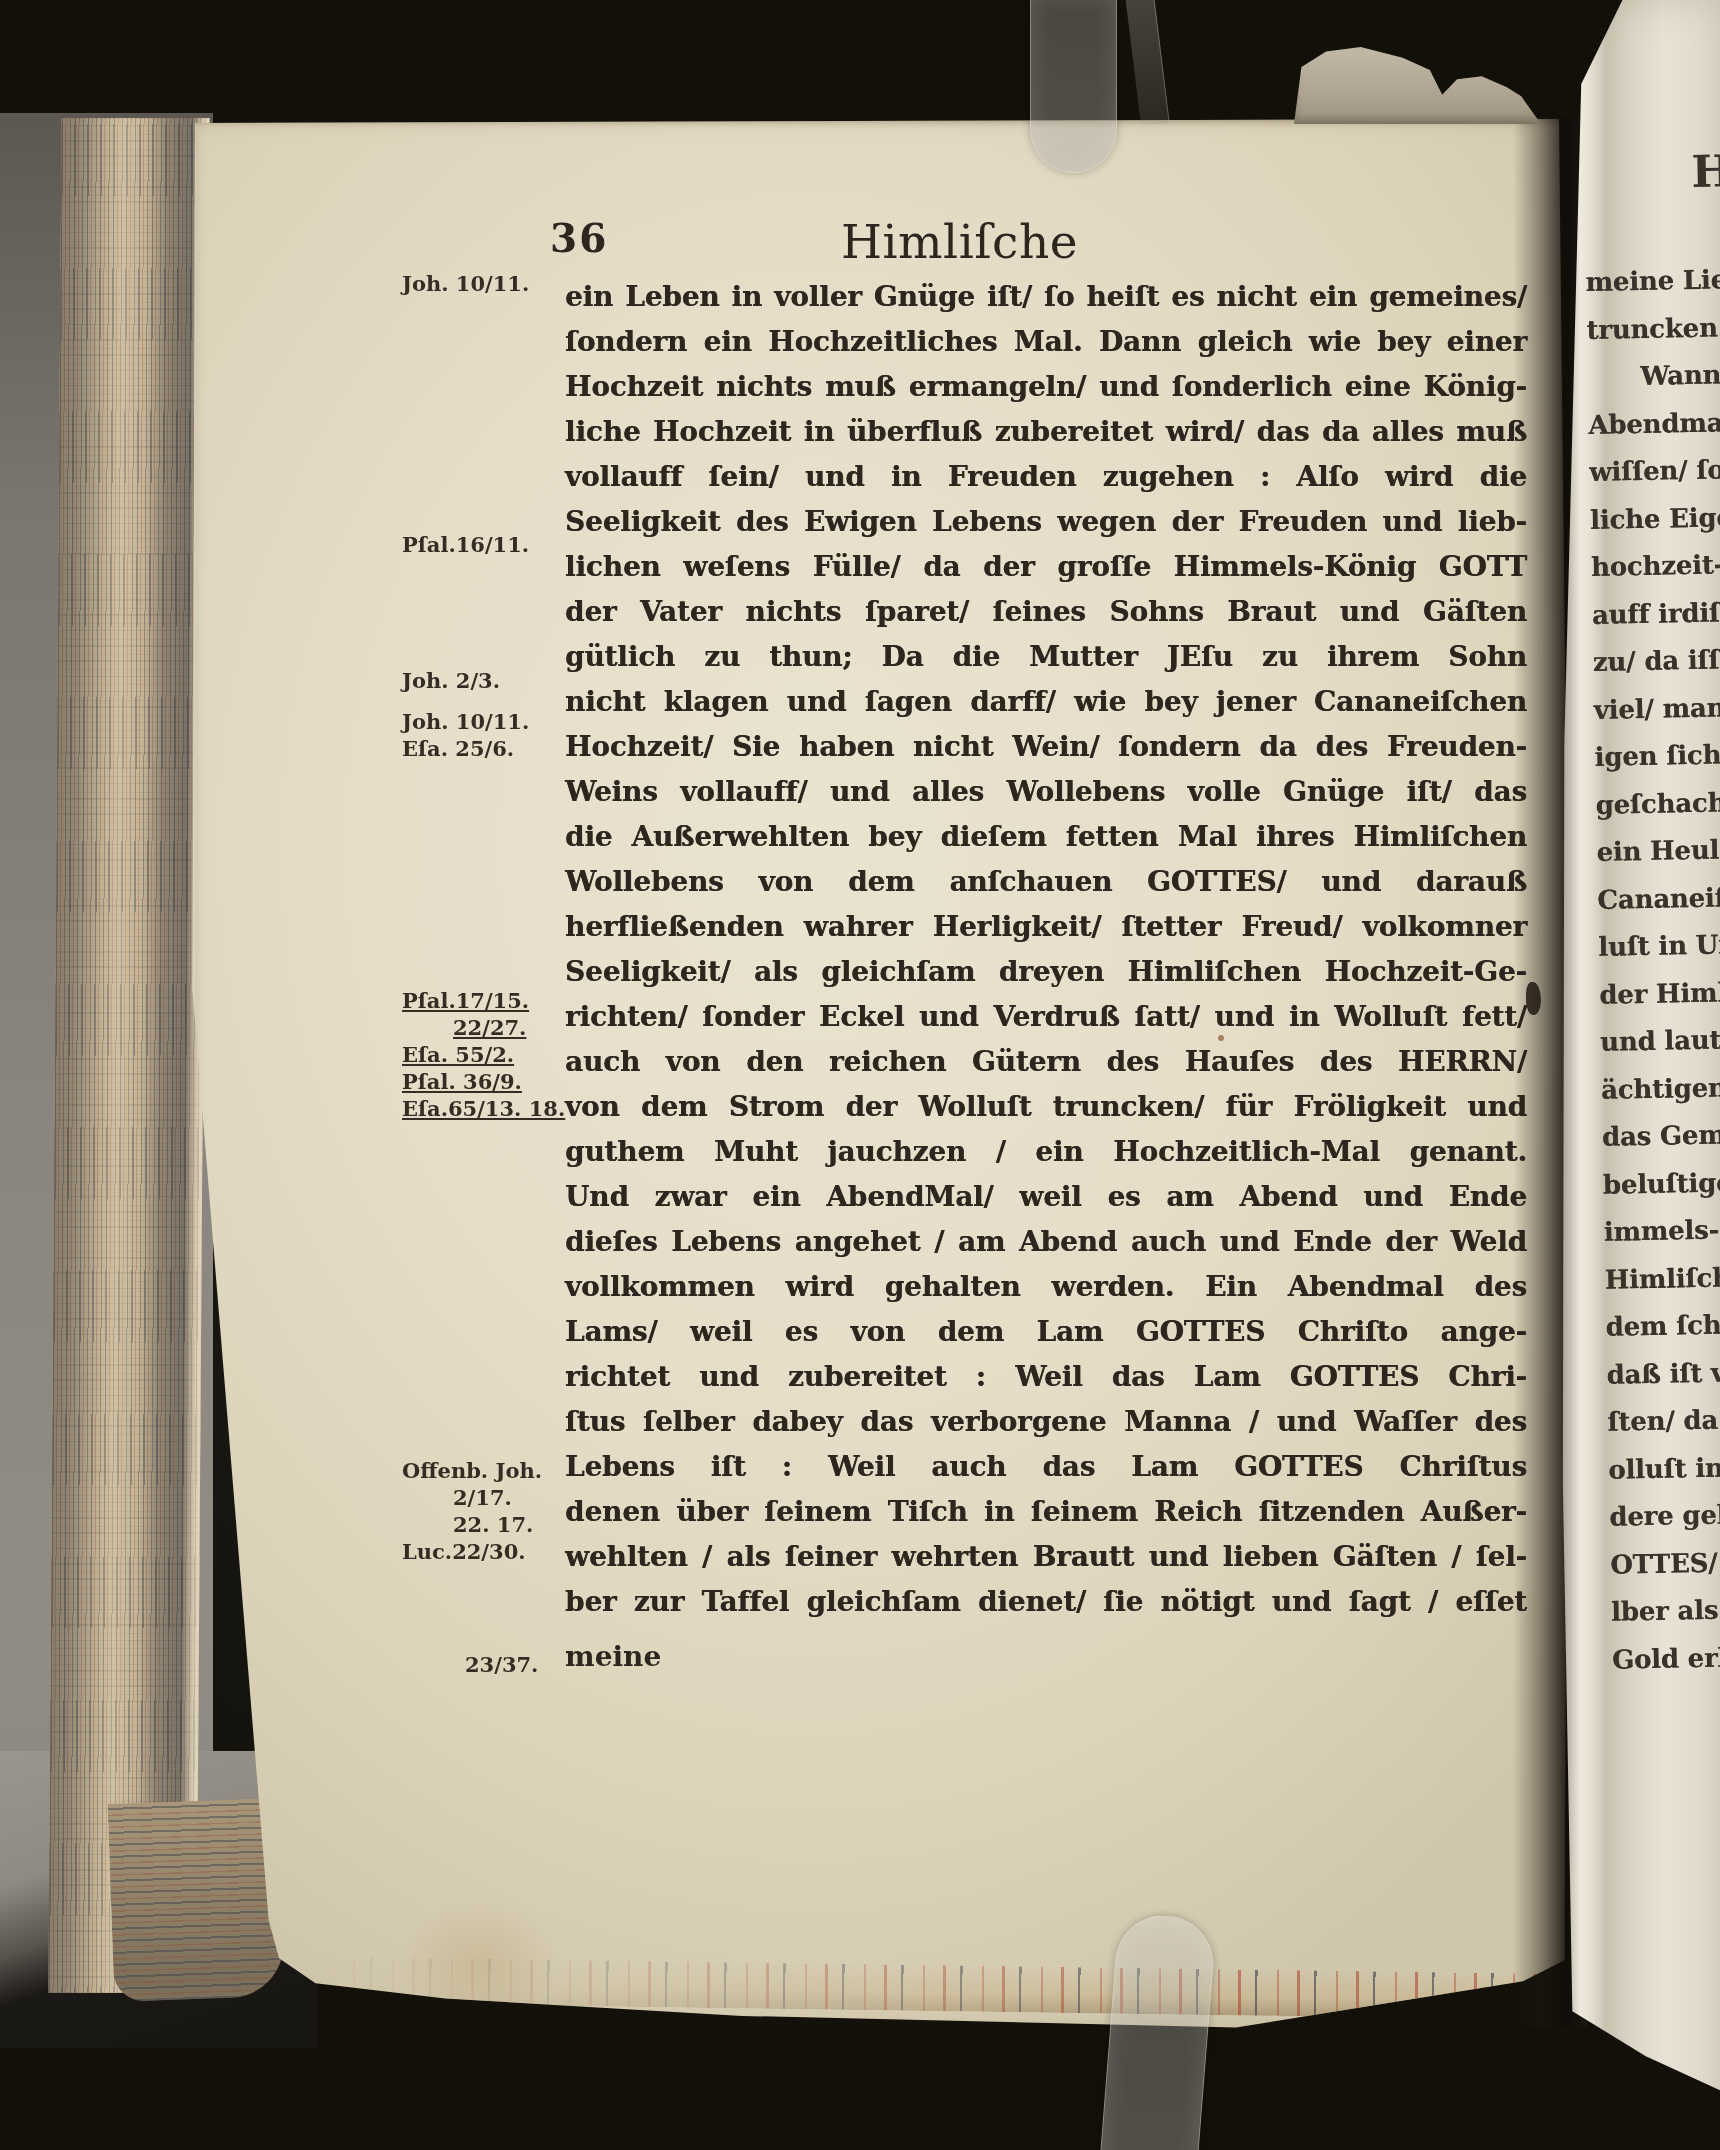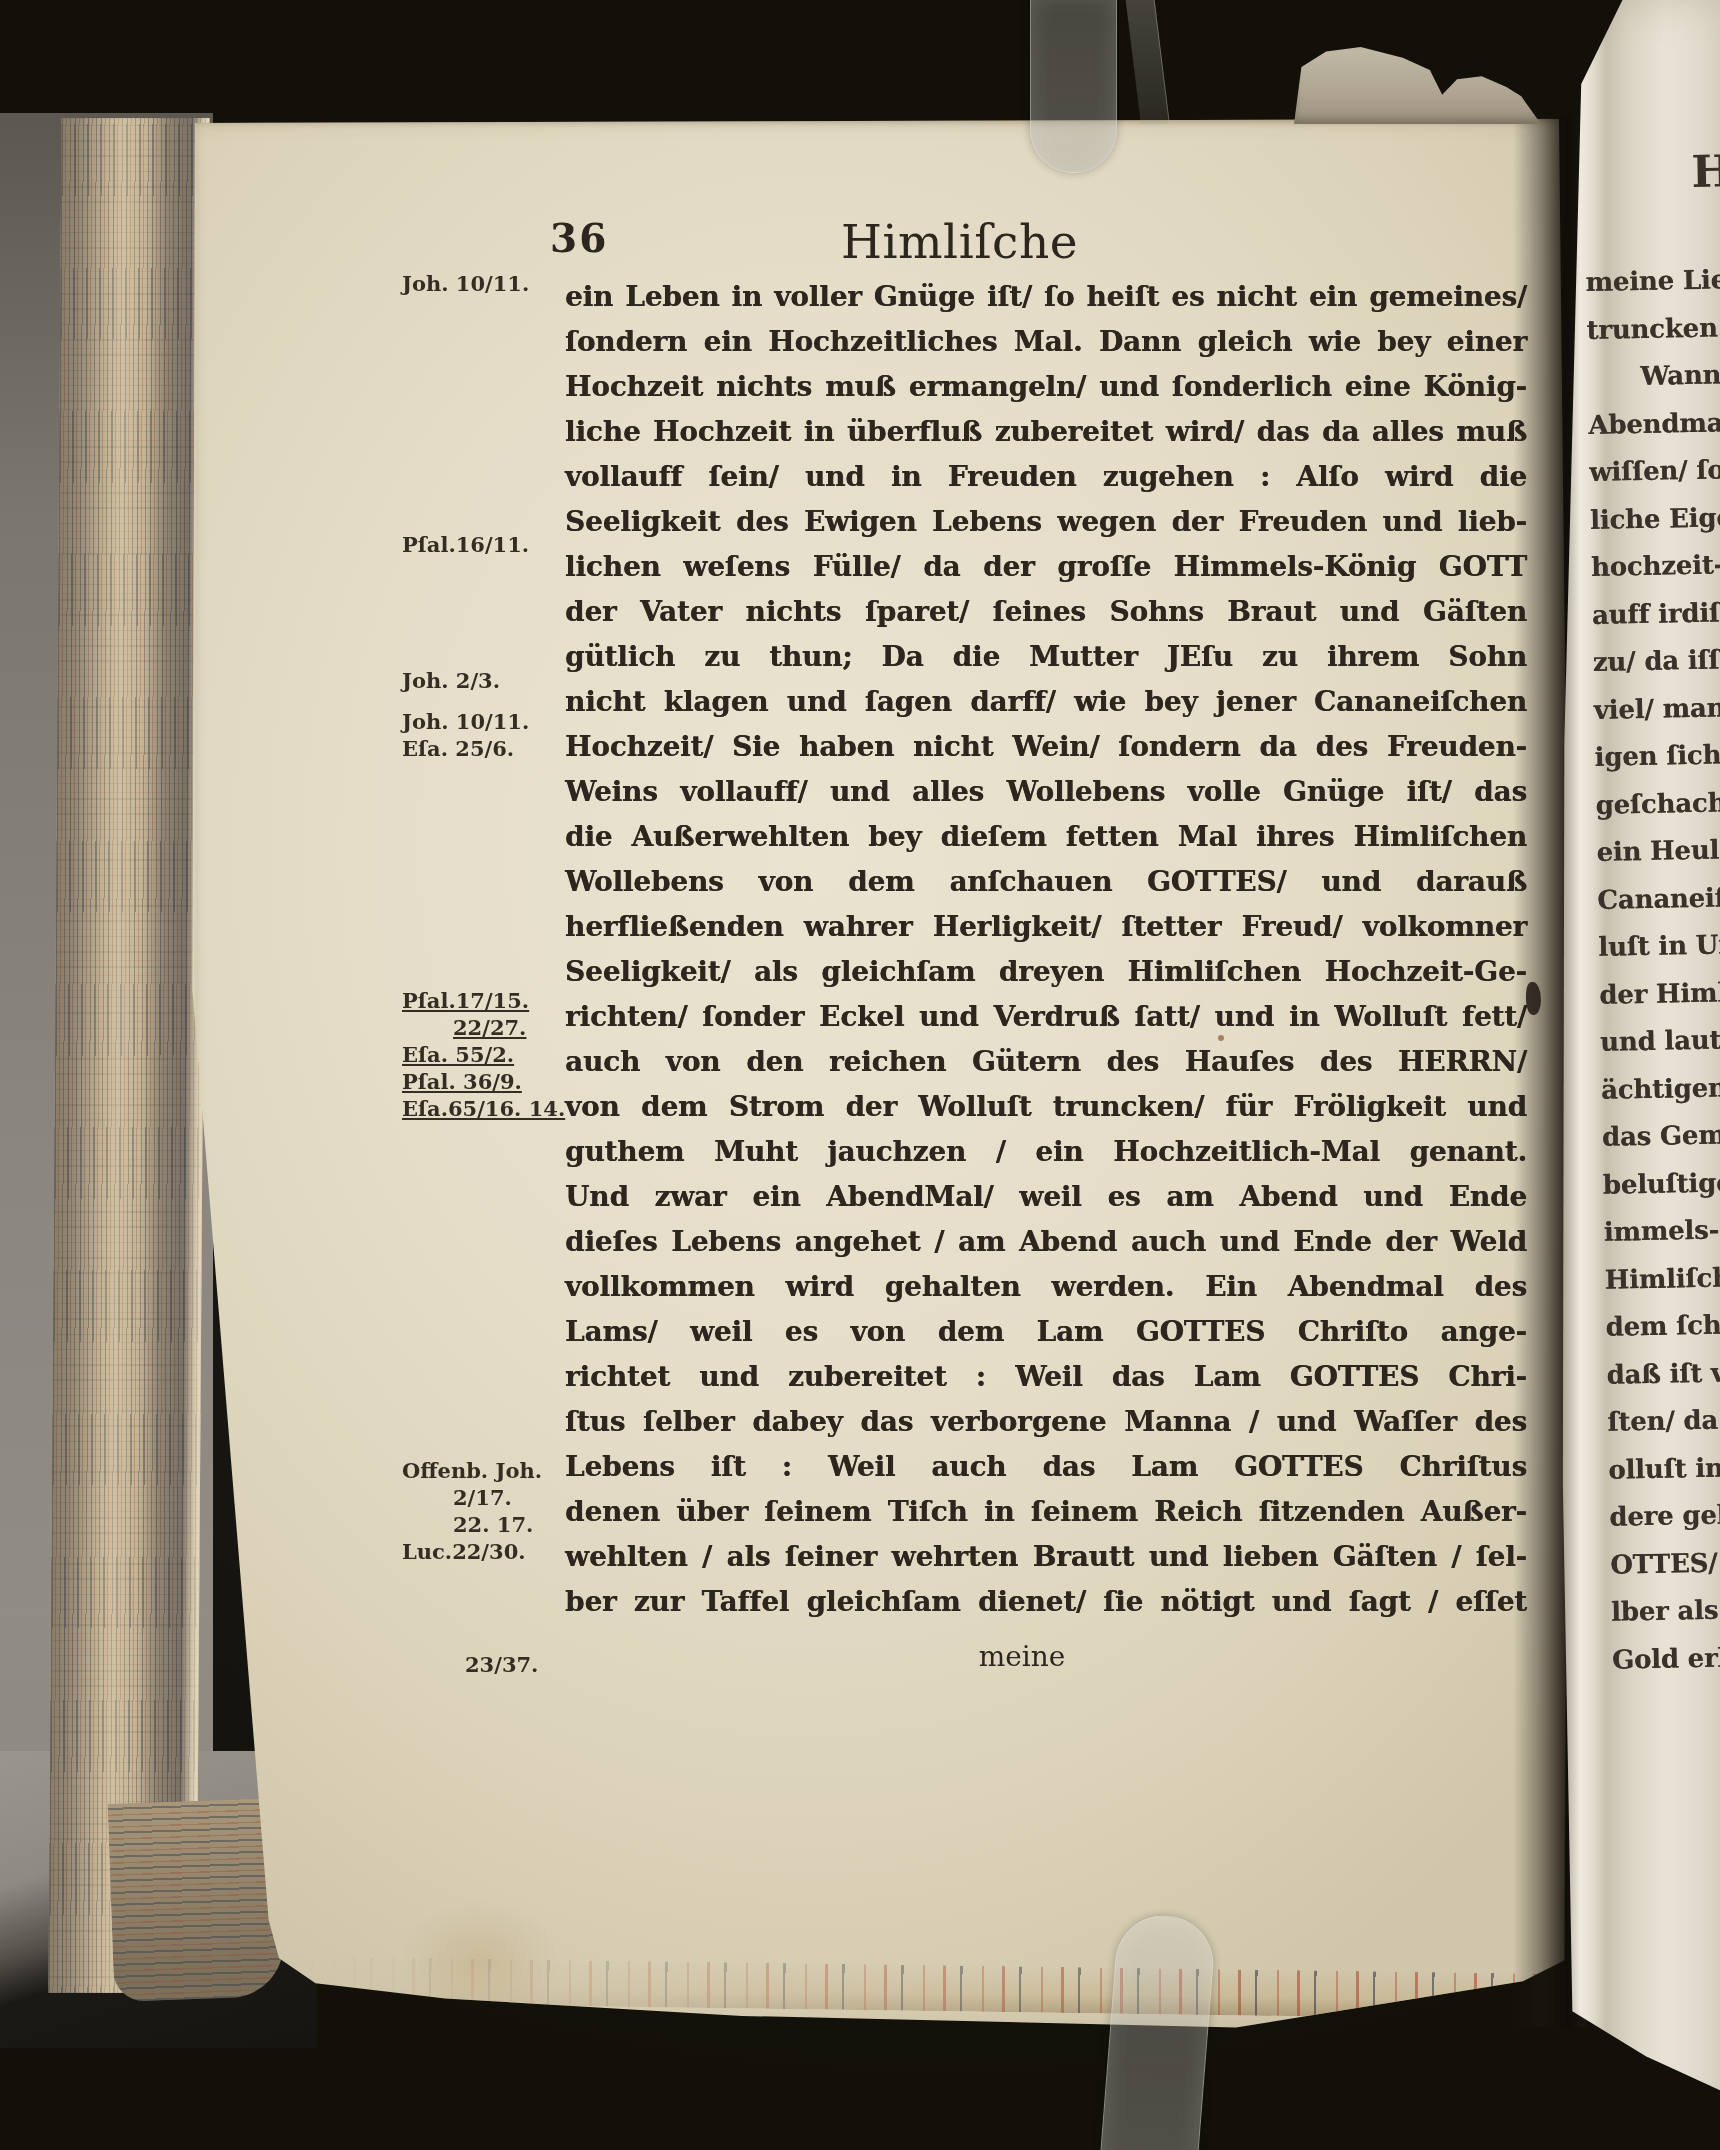--- a/index.html
+++ b/index.html
@@ -36,21 +36,21 @@
   .verso .edge-sliver{position:absolute;left:0;top:0;width:7px;height:100%;background:linear-gradient(90deg,#f0e9d6,rgba(240,233,214,0));}
   .page-number{position:absolute;left:360px;top:98px;width:109px;font-size:39px;font-weight:bold;letter-spacing:2px;}
   .running-header{position:absolute;left:569px;top:97px;width:401px;text-align:center;font-size:47px;font-weight:normal;letter-spacing:0.5px;}
   .margin-notes{position:absolute;left:212px;top:0;width:168px;}
   .note{position:absolute;left:0;white-space:nowrap;font-size:21px;line-height:27px;font-weight:600;color:#352d23;}
   .note .ind1{margin-left:51px;}
   .note .ind2{margin-left:63px;}
   .body-text{position:absolute;left:375px;top:157px;width:962px;font-size:28px;font-weight:bold;letter-spacing:-0.2px;
     text-shadow:0.3px 0 0 rgba(43,36,28,0.8);}
   .bline{height:45px;line-height:45px;text-align:justify;text-align-last:justify;white-space:nowrap;}
-  .catchword{position:absolute;left:375px;top:1523px;width:914px;text-align:center;font-size:28px;font-weight:normal;}
+  .catchword{position:absolute;left:375px;top:1523px;width:914px;text-align:left;font-size:28px;font-weight:bold;}
   .ink-blot{position:absolute;left:1336px;top:865px;width:15px;height:33px;border-radius:40% 60% 50% 50%;background:#2b241c;opacity:0.9;}
   .damp-stain{position:absolute;left:208px;top:1781px;width:163px;height:129px;border-radius:50%;
     background:radial-gradient(ellipse, rgba(188,164,120,0.40), rgba(188,164,120,0) 70%);}
   .fox-dot{position:absolute;left:1028px;top:918px;width:6.4px;height:6.4px;border-radius:50%;background:rgba(130,80,40,0.65);}
   .bottom-speckle{position:absolute;left:104px;top:1848px;width:1257px;height:46px;transform:rotate(0.8deg);
     background:
       repeating-linear-gradient(90deg, rgba(168,62,40,0.55) 0 3px, transparent 3px 17px, rgba(42,48,64,0.55) 17px 19.3px, transparent 19.3px 39px, rgba(168,62,40,0.40) 39px 41px, transparent 41px 59px),
       linear-gradient(180deg, rgba(196,176,134,0.0), rgba(196,176,134,0.55) 60%, rgba(150,128,90,0.6));
     -webkit-mask-image:linear-gradient(90deg, transparent 0%, rgba(0,0,0,0.45) 35%, #000 70%);
     mask-image:linear-gradient(90deg, transparent 0%, rgba(0,0,0,0.45) 35%, #000 70%);}
@@ -105,21 +105,21 @@
         </div>
         <div class="note" style="top: 591px;">
           <div class="nline">Joh. 10/11.</div>
           <div class="nline">Eſa. 25/6.</div>
         </div>
         <div class="note" style="top: 870px; text-decoration: underline;">
           <div class="nline">Pſal.17/15.</div>
           <div class="nline ind1">22/27.</div>
           <div class="nline">Eſa. 55/2.</div>
           <div class="nline">Pſal. 36/9.</div>
-          <div class="nline">Eſa.65/16. 14.</div>
+          <div class="nline">Eſa.65/13. 18.</div>
         </div>
         <div class="note" style="top: 1340px;">
           <div class="nline">Offenb. Joh.</div>
           <div class="nline ind1">2/17.</div>
           <div class="nline ind1">22. 17.</div>
         </div>
         <div class="note" style="top: 1421px;">
           <div class="nline">Luc.22/30.</div>
         </div>
         <div class="note" style="top: 1490px; margin-top: 44px;">

